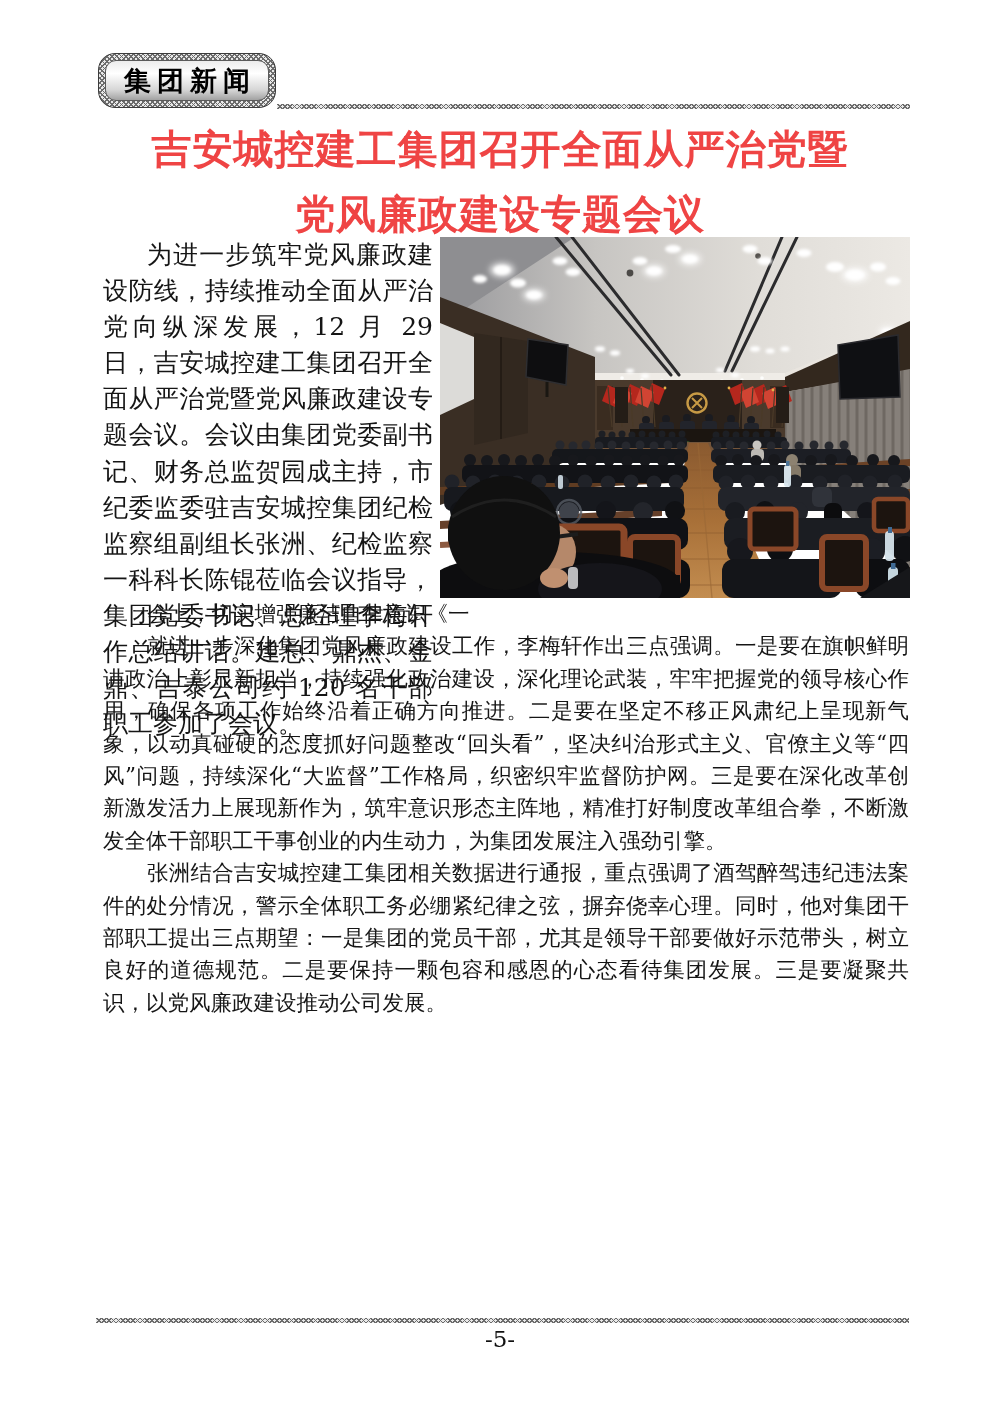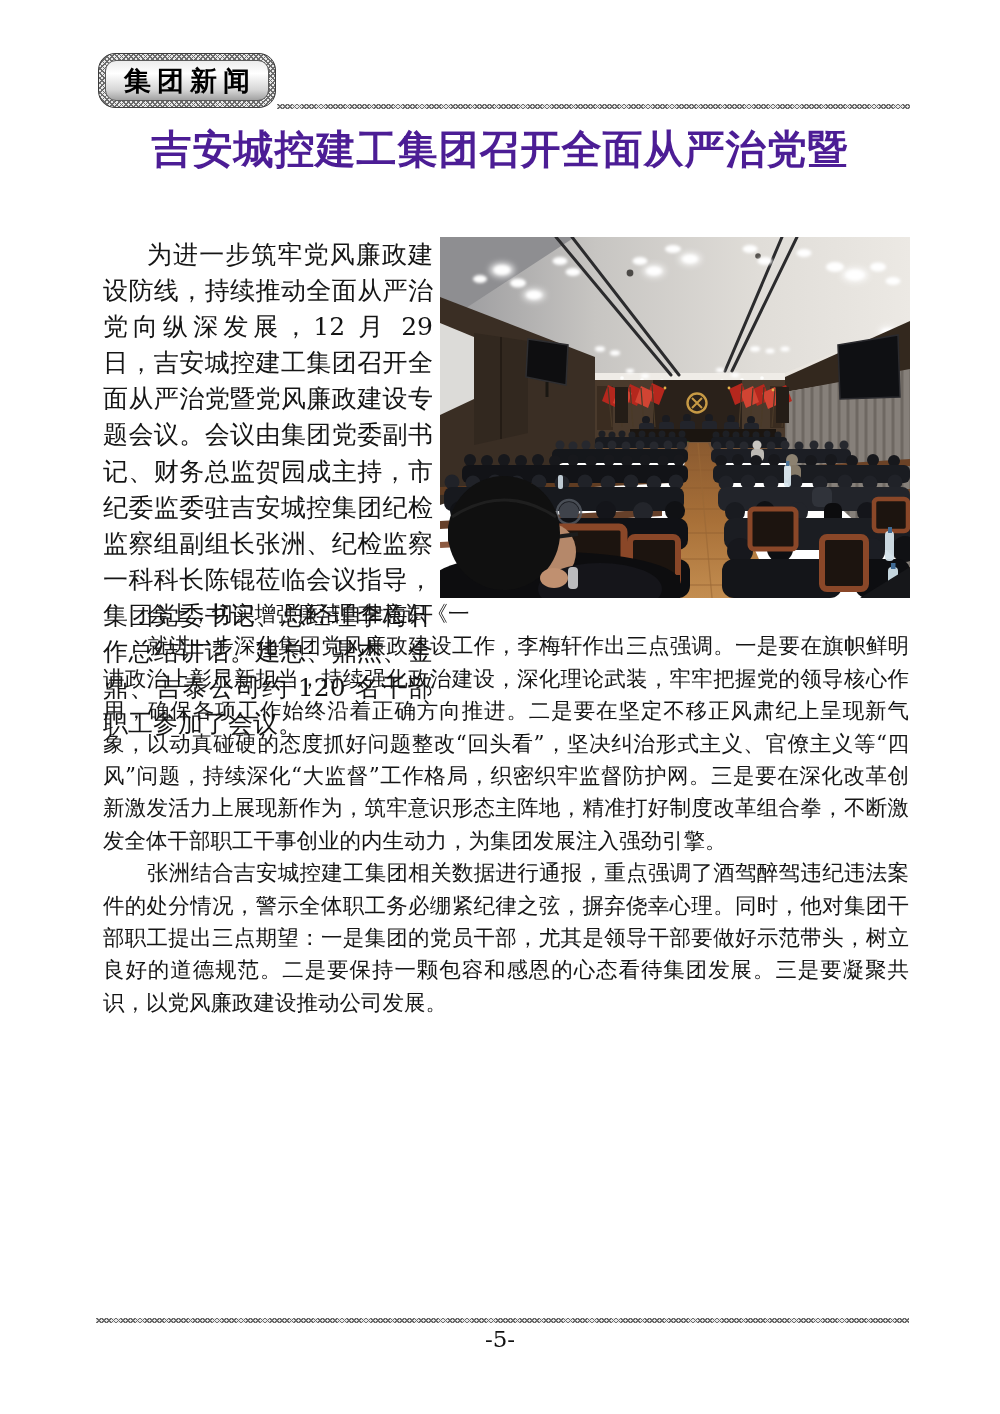--- a/index.html
+++ b/index.html
@@ -27,21 +27,21 @@
     display:flex; align-items:center; justify-content:center;
     font-family:"DejaVu Sans","Liberation Sans",sans-serif;
     font-weight:bold; font-size:27px; letter-spacing:6px; color:#000;
     text-indent:6px;
   }
   .header-line { position:absolute; left:277px; top:104px; width:633px; height:5px; }
   .footer-line { position:absolute; left:96px; top:1318px; width:813px; height:5px; }
 
   .title {
     position:absolute; left:97px; top:116px; width:806px; text-align:center;
-    font-weight:bold; font-size:40px; line-height:65px; color:#4c1d95;
+    font-weight:bold; font-size:40px; line-height:65px; color:#ef4444;
     letter-spacing:1px;
   }
   .title span { display:block; }
 
   .row1 { position:absolute; left:103px; top:237px; width:807px; display:flex; }
   .col-text {
     width:330px; margin-right:7px;
     font-size:25px; line-height:36.1px; text-align:justify; text-justify:inter-character;
   }
   .col-text p { text-indent:44px; }
@@ -67,20 +67,21 @@
 
 <div class="page">
 
   <div class="badge-outer hatch">
     <div class="badge-inner">集团新闻</div>
   </div>
   <div class="header-line hatch"></div>
 
   <h1 class="title">
     <span>吉安城控建工集团召开全面从严治党暨</span>
+    <span>党风廉政建设专题会议</span>
   </h1>
 
   <div class="row1">
     <div class="col-text">
       <p>为进一步筑牢党风廉政建设防线，持续推动全面从严治党向纵深发展，12 月 29 日，吉安城控建工集团召开全面从严治党暨党风廉政建设专题会议。会议由集团党委副书记、财务总监贺园成主持，市纪委监委驻吉安城控集团纪检监察组副组长张洲、纪检监察一科科长陈锟莅临会议指导，集团党委书记、总经理李梅轩作总结讲话。建总、鼎杰、金鼎、吉泰公司约 120 名干部职工参加了会议。</p>
     </div>
 
     <figure class="photo">
       <svg viewBox="0 0 470 361" width="470" height="361" preserveAspectRatio="none">
         <defs>

